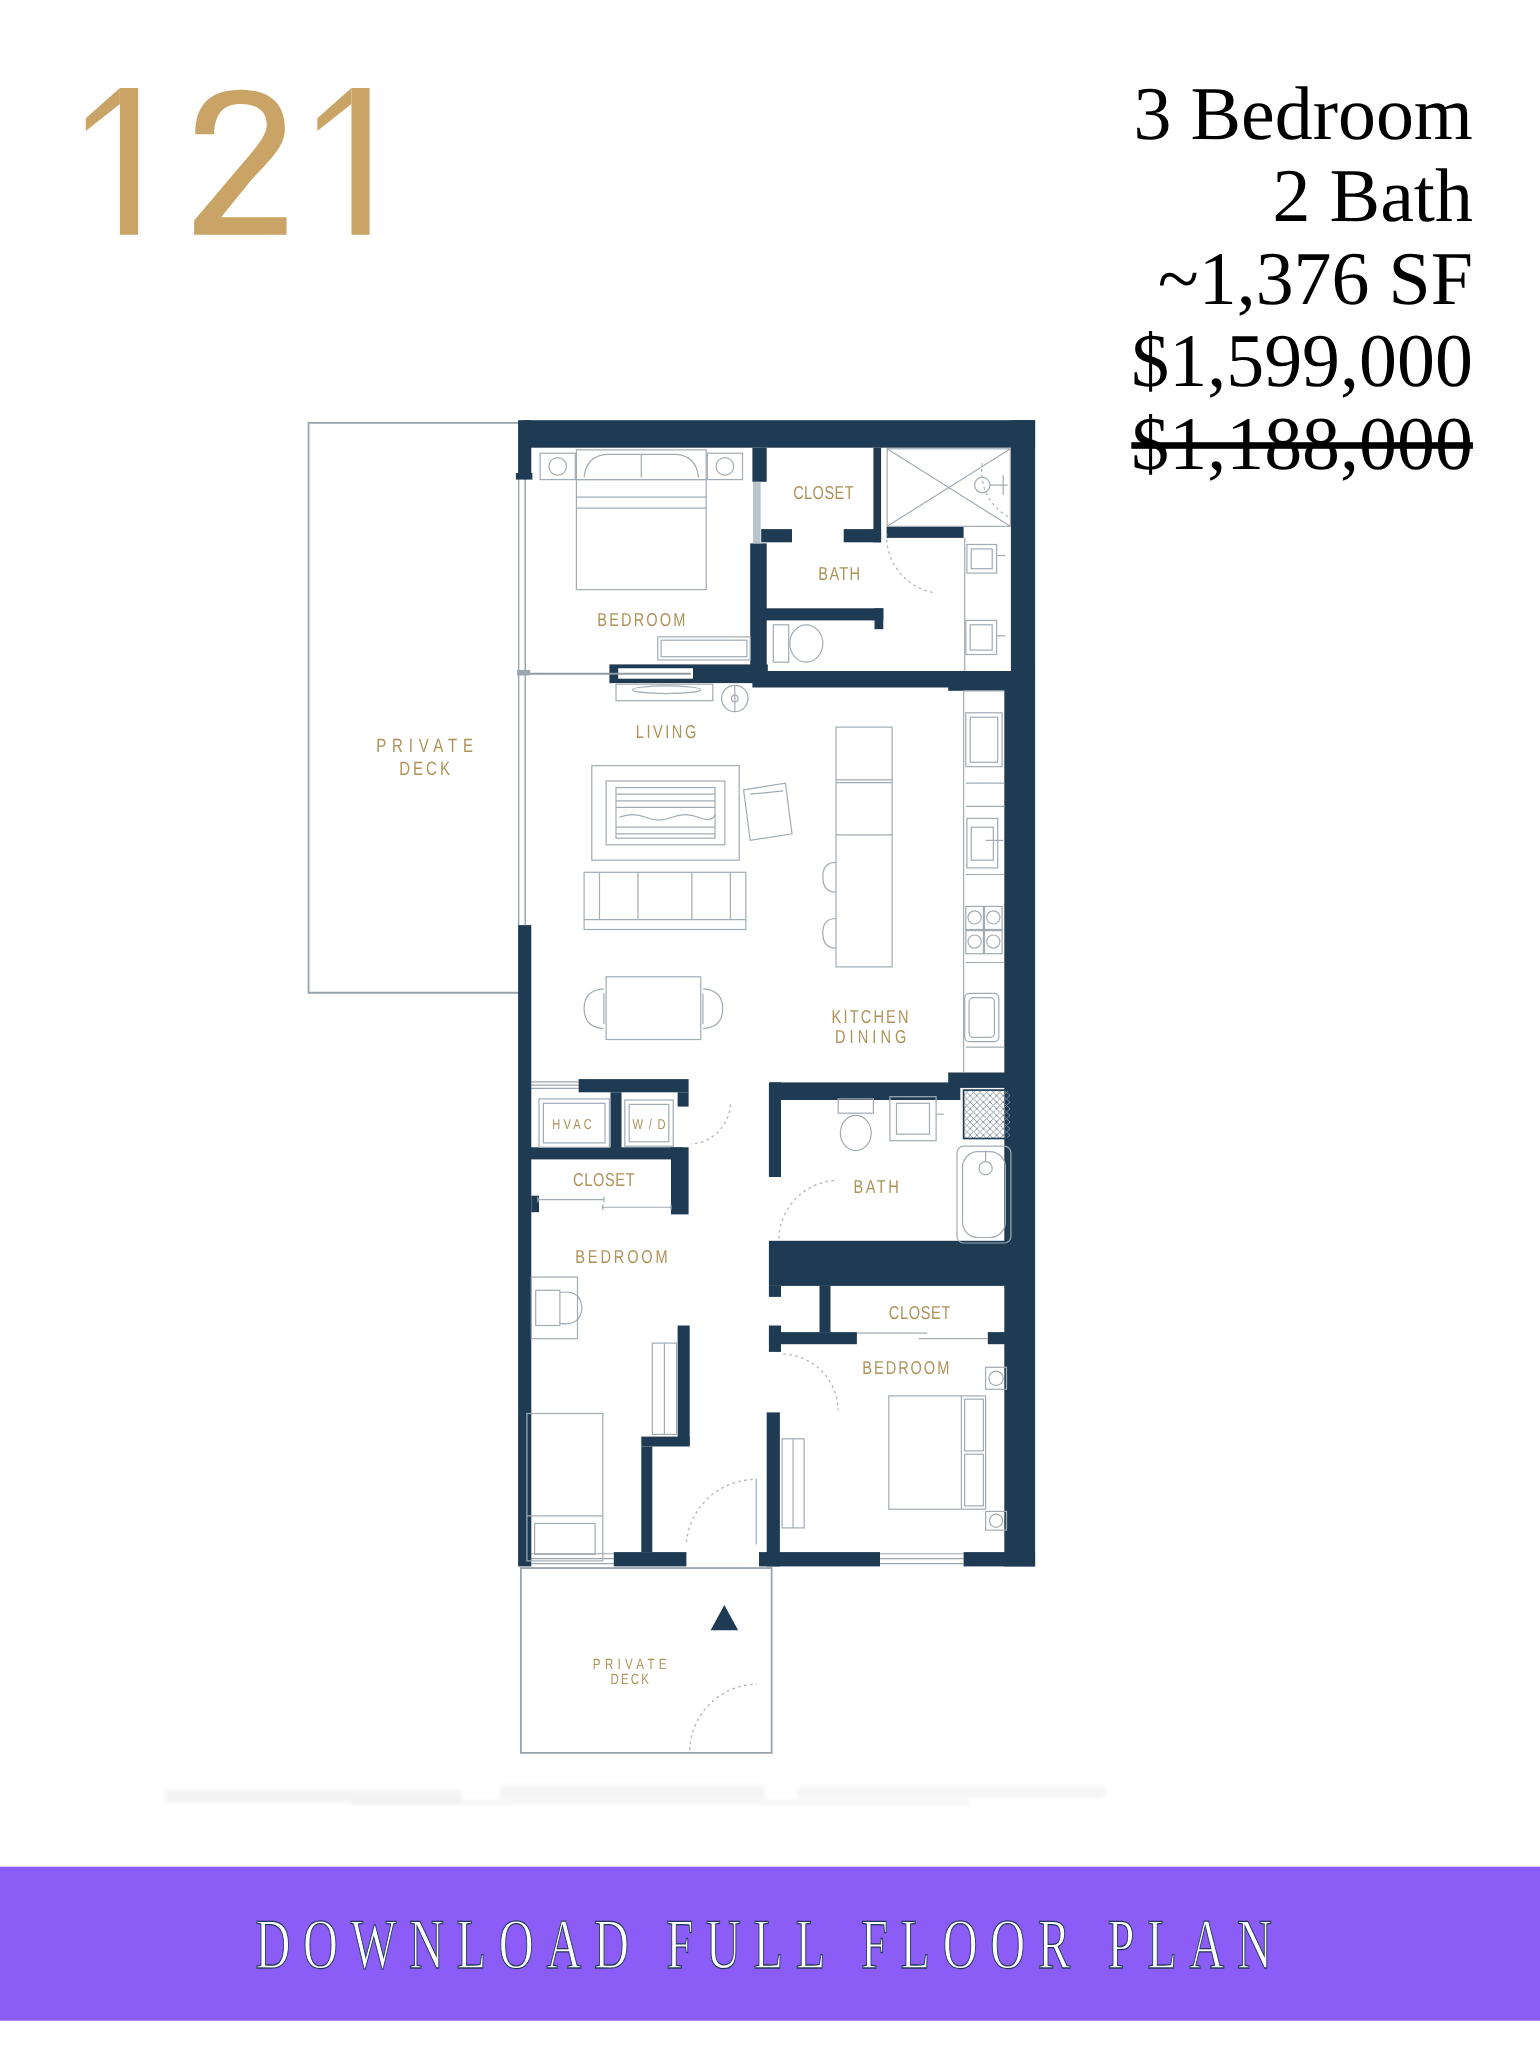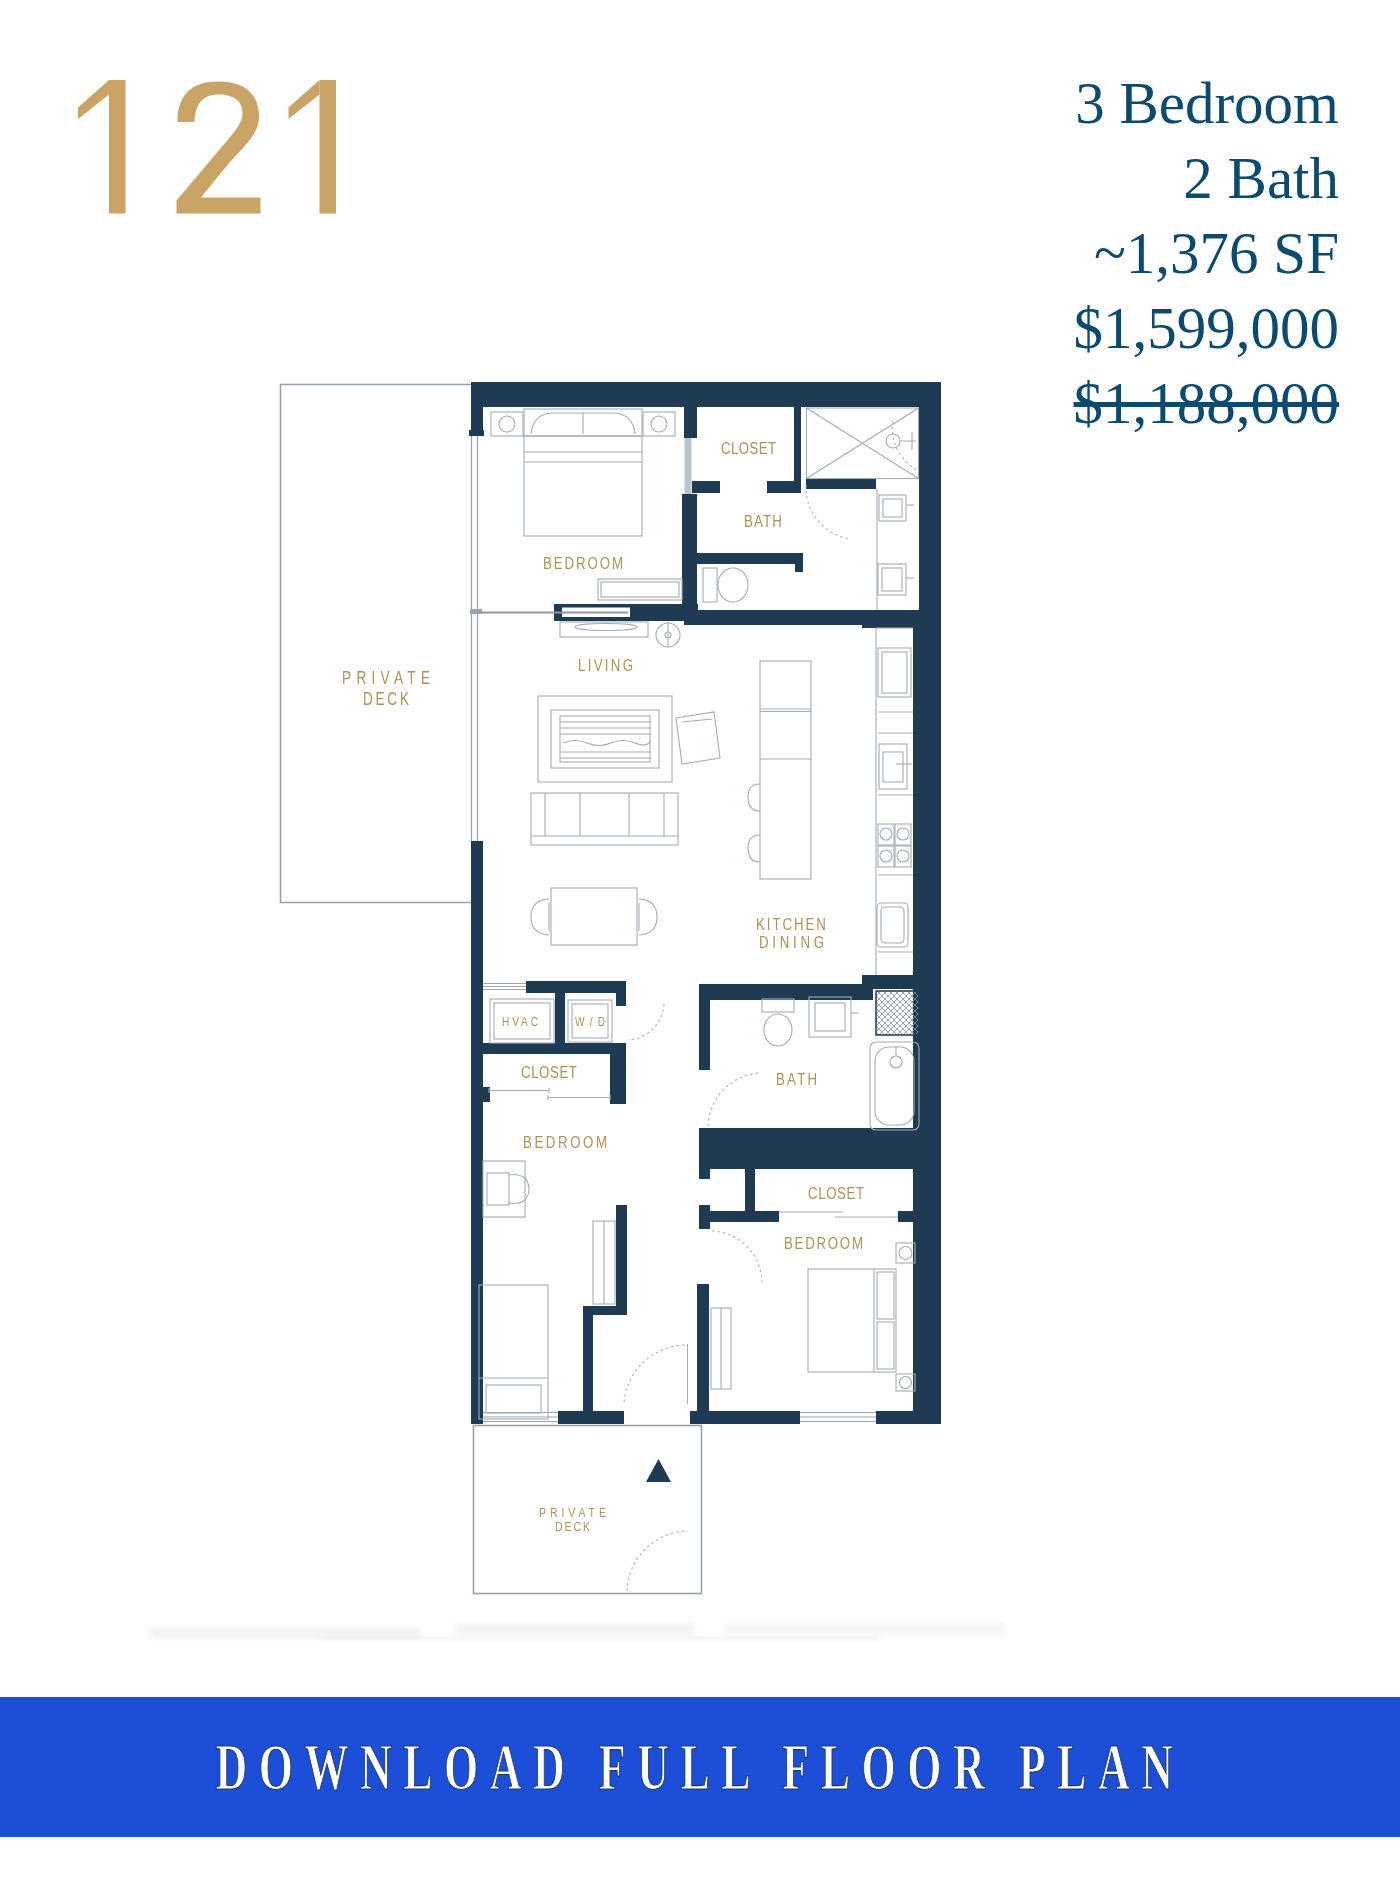--- a/index.html
+++ b/index.html
@@ -1,20 +1,20 @@
 <!DOCTYPE html>
 <html><head><meta charset="utf-8">
 <style>
 html,body{margin:0;padding:0;background:#ffffff;width:1400px;height:1883px;overflow:hidden;}
 #page{position:relative;width:1400px;height:1883px;font-family:"Liberation Sans",sans-serif;}
 #facts{position:absolute;top:66px;right:61px;text-align:right;font-family:"Liberation Serif",serif;
-font-size:59px;line-height:75px;color:#0c4a6e;font-weight:400;}
+font-size:69px;line-height:75px;color:#000000;font-weight:400;}
 #facts .strike{text-decoration:line-through;}
-#banner{position:absolute;left:0;top:1697px;width:1400px;height:140px;background:#1d4ed8;
-display:flex;align-items:center;justify-content:center;font-weight:bold;}
+#banner{position:absolute;left:0;top:1697px;width:1400px;height:140px;background:#8b5cf6;
+display:flex;align-items:center;justify-content:center;}
 #banner span{font-family:"Liberation Serif",serif;color:#fdfdfd;font-size:44px;letter-spacing:11.5px;-webkit-text-stroke:0.8px #1d3952;
 transform:scaleY(1.47);white-space:nowrap;}
 svg{position:absolute;left:0;top:0;}
 </style></head>
 <body>
 <div id="page">
 <svg id="plan" width="1400" height="1883" viewBox="0 0 1400 1883" xmlns="http://www.w3.org/2000/svg">
 <defs>
 <pattern id="xh" width="6" height="6" patternUnits="userSpaceOnUse">
 <path d="M0 0 L6 6 M6 0 L0 6" stroke="#7f8e9a" stroke-width="0.8" fill="none"></path>

